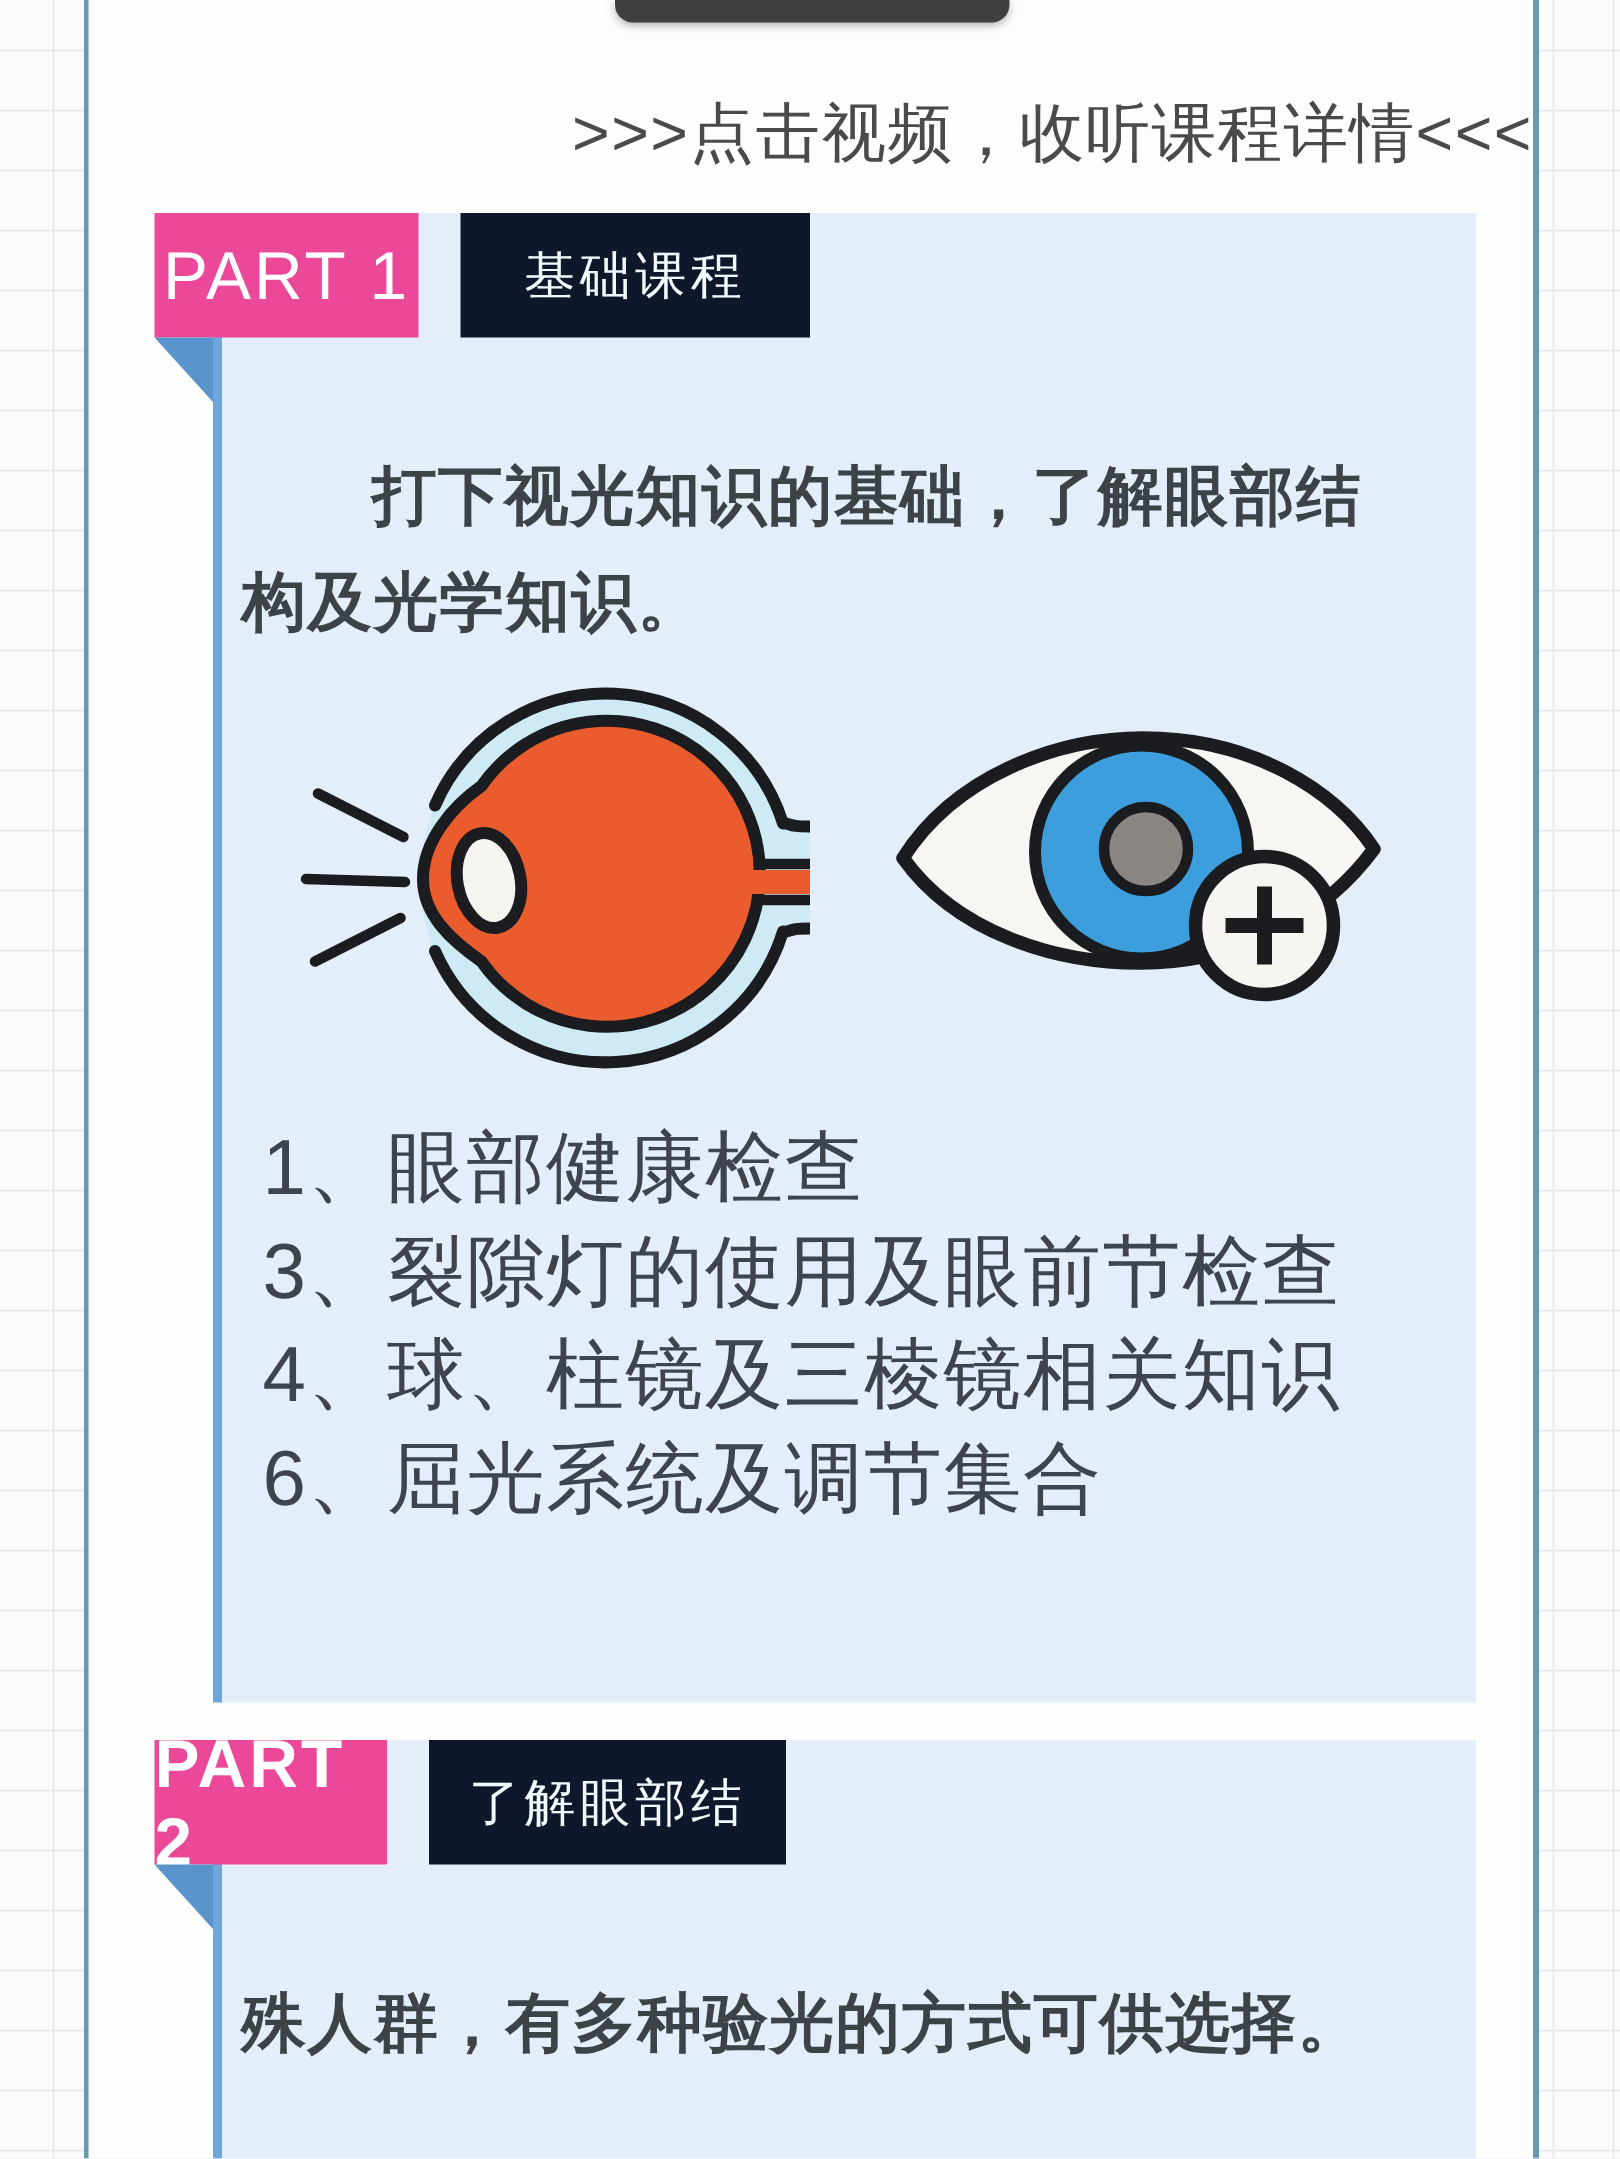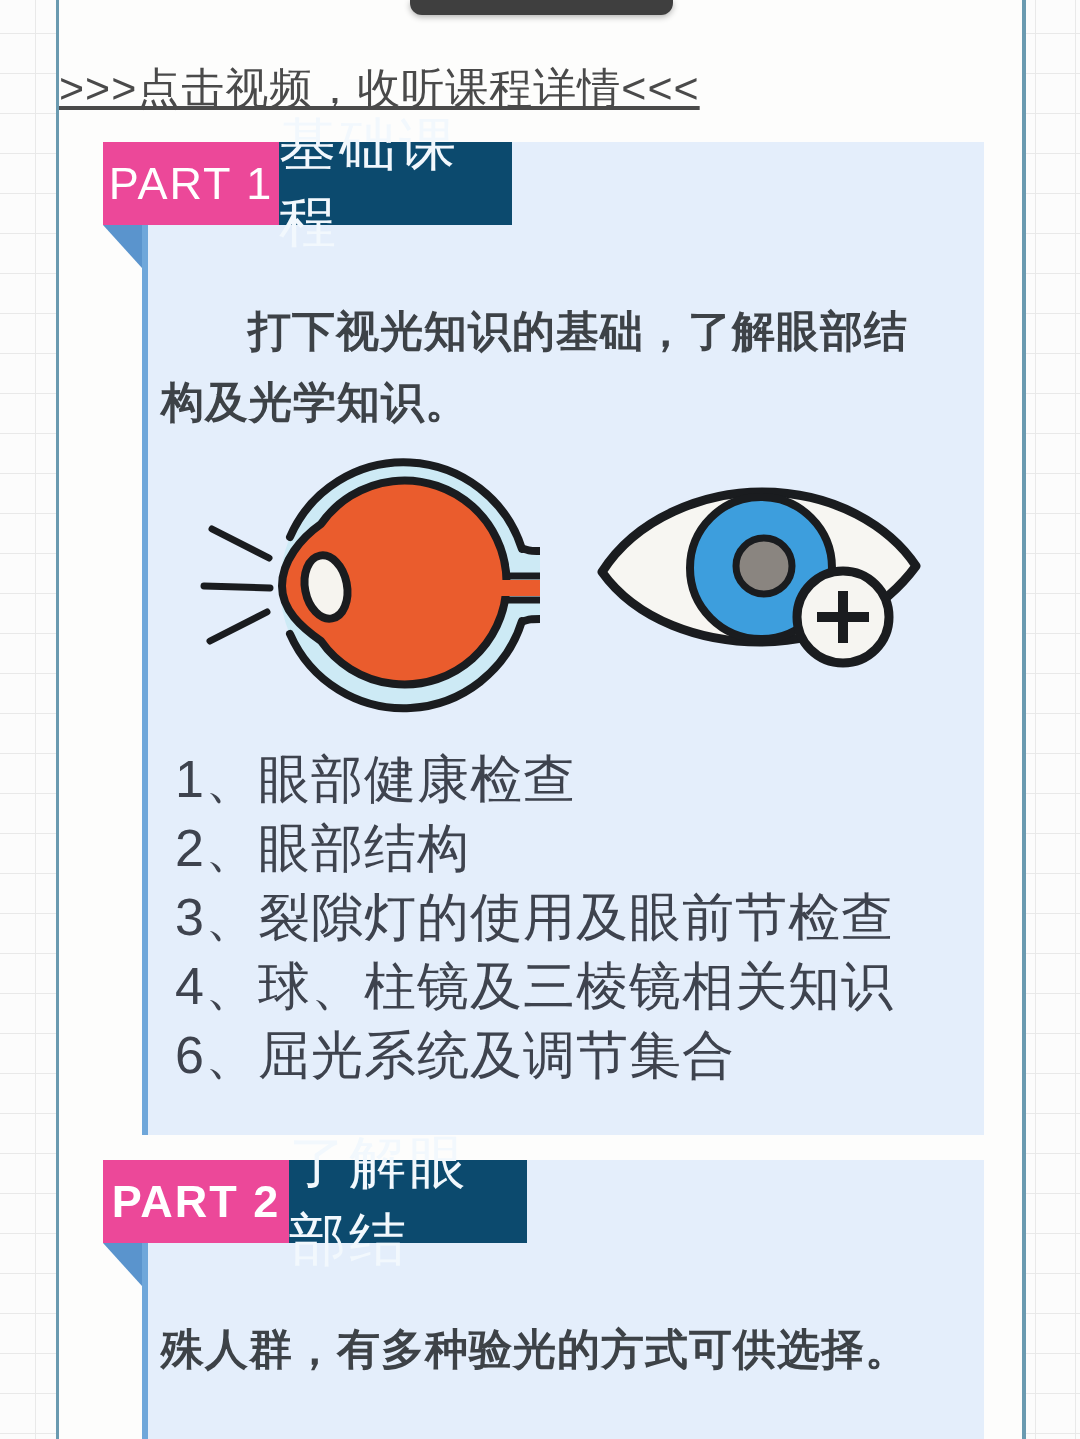--- a/index.html
+++ b/index.html
@@ -17,40 +17,40 @@
     position:absolute;left:56px;top:0;width:970px;height:1439px;
     background:#fdfdfc;box-sizing:border-box;
     border-left:3px solid #6a9ab0;border-right:4px solid #6a9ab0;
   }
   .video-bar{
     position:absolute;left:410px;top:0;width:263px;height:15px;
     background:#3f3f3f;border-radius:0 0 12px 12px;
     box-shadow:0 2px 6px rgba(0,0,0,.30);
   }
   .cta{
-    position:absolute;left:59px;width:963px;top:60px;text-align:left;
-    font-size:43px;font-weight:500;color:#4a4a4a;letter-spacing:1px;text-decoration:underline;
+    position:absolute;left:59px;width:963px;top:60px;text-align:right;
+    font-size:43px;font-weight:500;color:#4a4a4a;letter-spacing:1px;
   }
   .panel{
     position:absolute;left:142px;width:842px;background:#e4eefb;
     border-left:6px solid #6fa7da;box-sizing:border-box;
   }
   .panel.p1{top:142px;height:993px;}
   .panel.p2{top:1160px;height:279px;}
   .label-row{position:absolute;left:103px;height:83px;display:flex;}
   .label-row.l1{top:142px;}
   .label-row.l2{top:1160px;}
   .label-part{
     width:176px;background:#ec4899;color:#ffffff;font-size:45px;
     display:flex;align-items:center;justify-content:center;letter-spacing:2px;
   }
-  .l2 .label-part{width:186px;font-weight:700;}
+  .l2 .label-part{width:155px;font-weight:700;}
   .label-title{
-    width:233px;background:#0c4a6e;color:#f2f8fd;font-size:57px;
-    display:flex;align-items:center;justify-content:center;letter-spacing:3px;
+    width:233px;background:#0f172a;color:#f2f8fd;font-size:34px;
+    display:flex;align-items:center;justify-content:center;letter-spacing:3px;margin-left:28px;
   }
   .l2 .label-title{width:238px;}
   .fold{position:absolute;width:0;height:0;border-top:43px solid #5a94cd;border-left:39px solid transparent;}
   .fold.f1{left:103px;top:225px;}
   .fold.f2{left:103px;top:1243px;}
   .intro{
     position:absolute;left:161px;width:802px;font-weight:700;color:#3d4247;
     font-size:43px;line-height:71px;letter-spacing:1px;
   }
   .intro.i1{top:296px;}
@@ -119,21 +119,20 @@
     <g>
       <circle cx="653" cy="162" r="46" fill="#f6f5f1" stroke="#1a1c1f" stroke-width="9"></circle>
       <path d="M 627 162 L 679 162" stroke="#1a1c1f" stroke-width="10"></path>
       <path d="M 653 136 L 653 188" stroke="#1a1c1f" stroke-width="10"></path>
     </g>
   </g>
 </svg>
 
 <ul class="course-list">
   <li>1、眼部健康检查</li>
-  <li>2、眼部结构</li>
   <li>3、裂隙灯的使用及眼前节检查</li>
   <li>4、球、柱镜及三棱镜相关知识</li>
   <li>6、屈光系统及调节集合</li>
 </ul>
 
 <div class="panel p2"></div>
 
 <div class="label-row l2">
   <div class="label-part">PART 2</div>
   <div class="label-title">了解眼部结</div>

